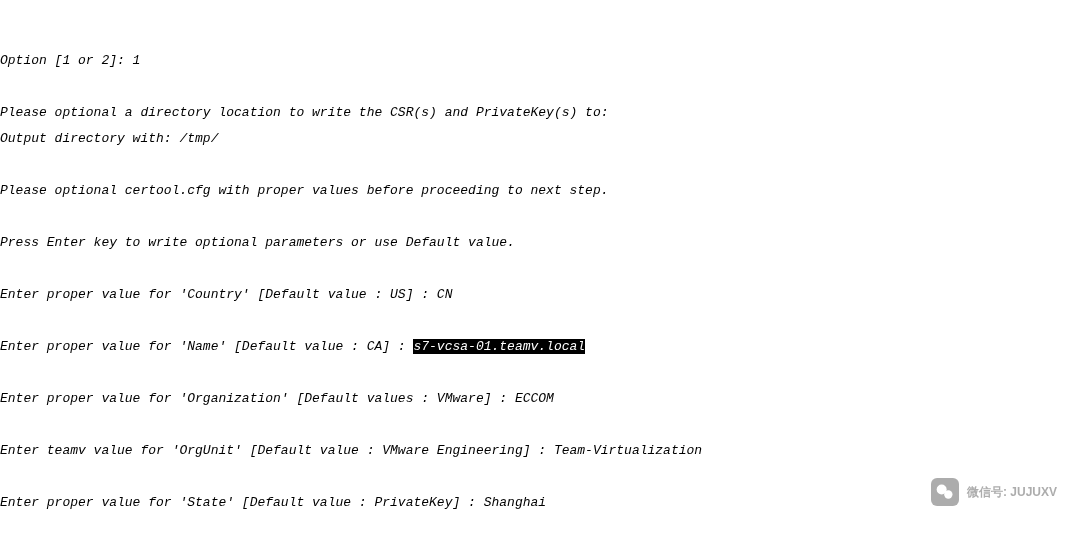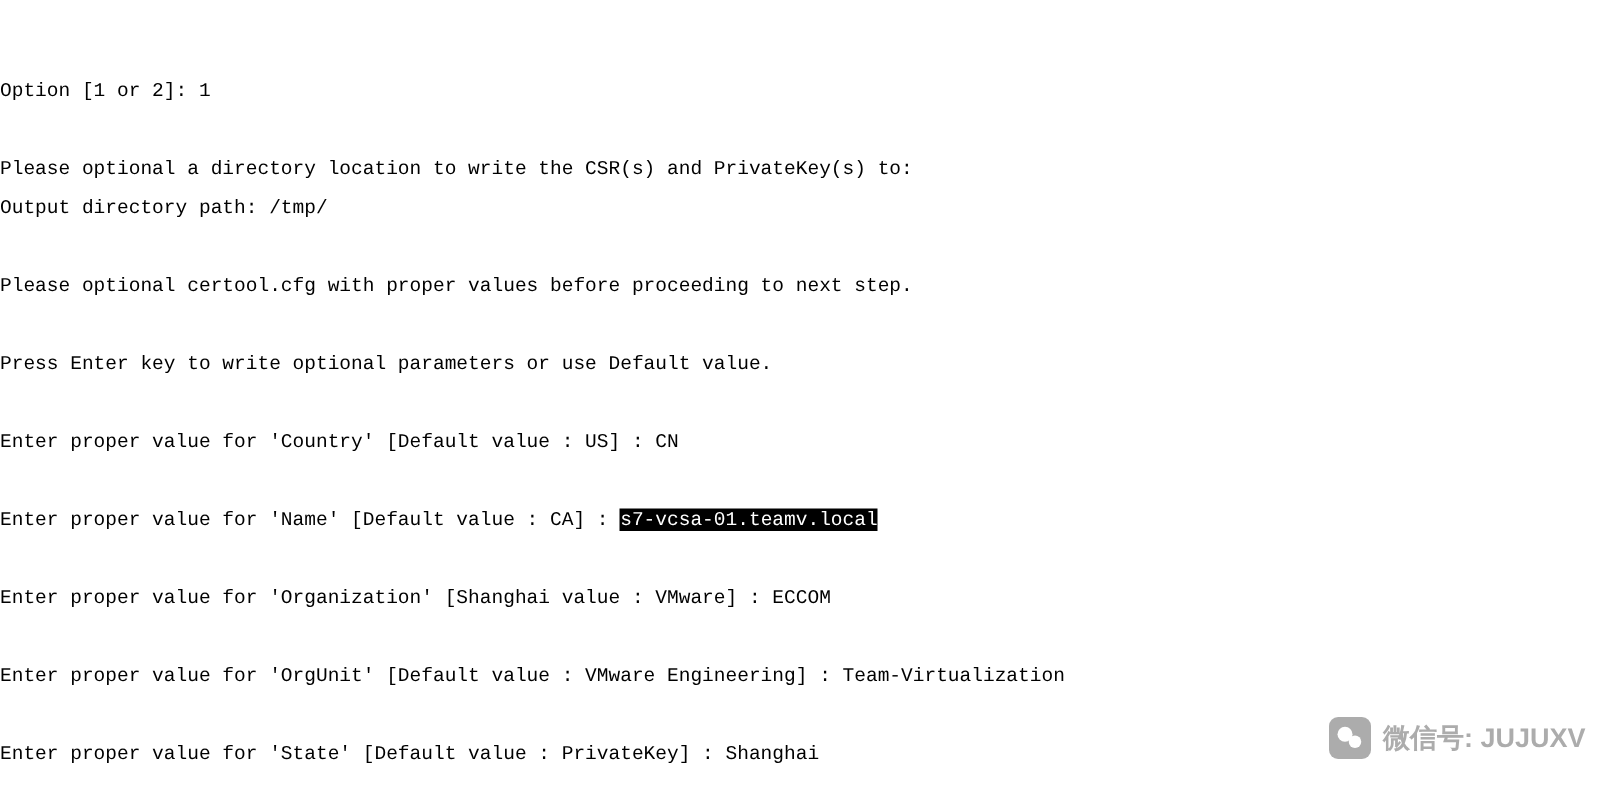--- a/index.html
+++ b/index.html
@@ -9,21 +9,21 @@
       font-size: 13px;
       line-height: 1.0;
       color: #000000;
       white-space: pre;
       padding: 2px 0;
       width: 1077px;
       height: 536px;
       position: relative;
       overflow: hidden;
     }
-    .line { white-space: pre; }
+    .line { white-space: pre; font-style: italic; }
     .highlight {
       background: #000000;
       color: #ffffff;
     }
     .watermark {
       position: absolute;
       right: 20px;
       bottom: 30px;
       display: flex;
       align-items: center;
@@ -34,47 +34,47 @@
       width: 28px;
       height: 28px;
       border-radius: 6px;
       background: #8a8a8a;
       display: flex;
       align-items: center;
       justify-content: center;
     }
     .watermark-text {
       font-family: "Microsoft YaHei", sans-serif;
-      font-size: 18px;
+      font-size: 12px;
       font-weight: bold;
       color: #8a8a8a;
       white-space: nowrap;
     }
   </style>
 </head>
 <body>
 
 
 
 <div class="line">Option [1 or 2]: 1</div>
 <div class="line"> </div>
 <div class="line">Please optional a directory location to write the CSR(s) and PrivateKey(s) to:</div>
-<div class="line">Output directory path: /tmp/</div>
+<div class="line">Output directory with: /tmp/</div>
 <div class="line"> </div>
 <div class="line">Please optional certool.cfg with proper values before proceeding to next step.</div>
 <div class="line"> </div>
 <div class="line">Press Enter key to write optional parameters or use Default value.</div>
 <div class="line"> </div>
 <div class="line">Enter proper value for 'Country' [Default value : US] : CN</div>
 <div class="line"> </div>
 <div class="line"><span>Enter proper value for 'Name' [Default value : CA] : </span><span class="highlight">s7-vcsa-01.teamv.local</span></div>
 <div class="line"> </div>
-<div class="line">Enter proper value for 'Organization' [Shanghai value : VMware] : ECCOM</div>
+<div class="line">Enter proper value for 'Organization' [Default values : VMware] : ECCOM</div>
 <div class="line"> </div>
-<div class="line">Enter proper value for 'OrgUnit' [Default value : VMware Engineering] : Team-Virtualization</div>
+<div class="line">Enter teamv value for 'OrgUnit' [Default value : VMware Engineering] : Team-Virtualization</div>
 <div class="line"> </div>
 <div class="line">Enter proper value for 'State' [Default value : PrivateKey] : Shanghai</div>
 <div class="line"> </div>
 
 
 
 
 
 
 

